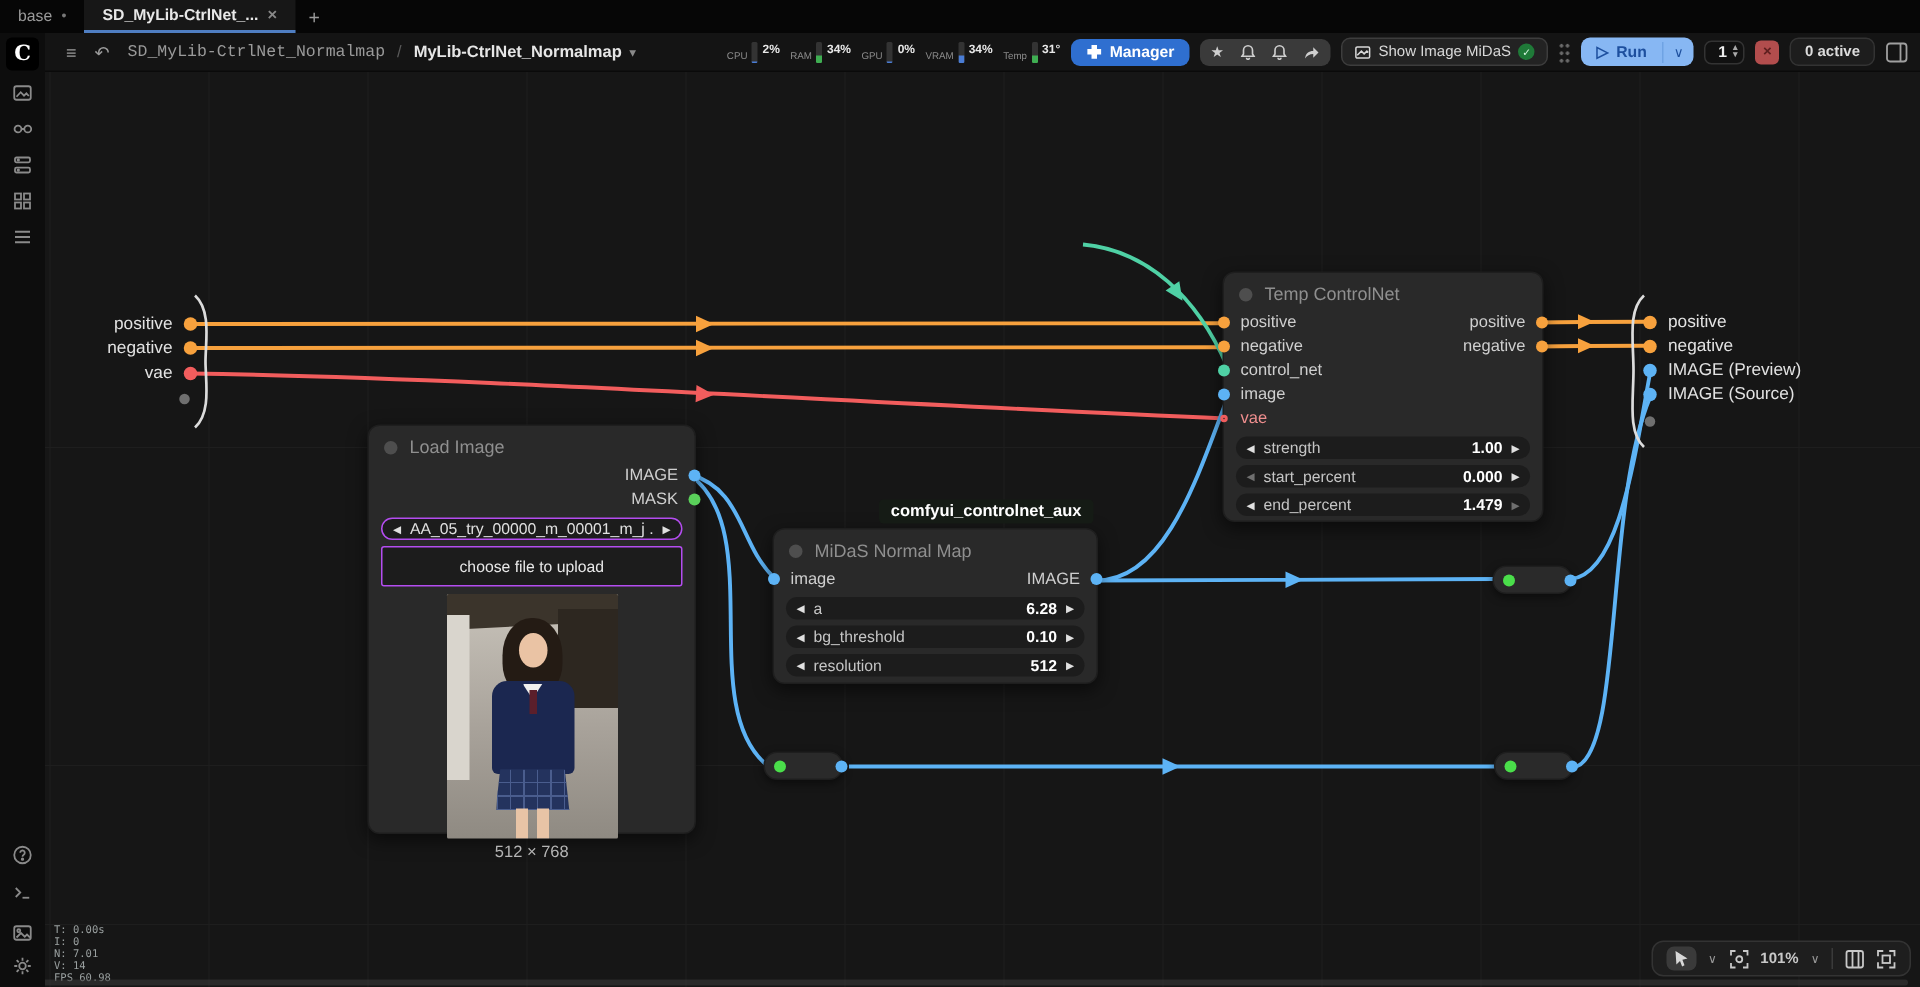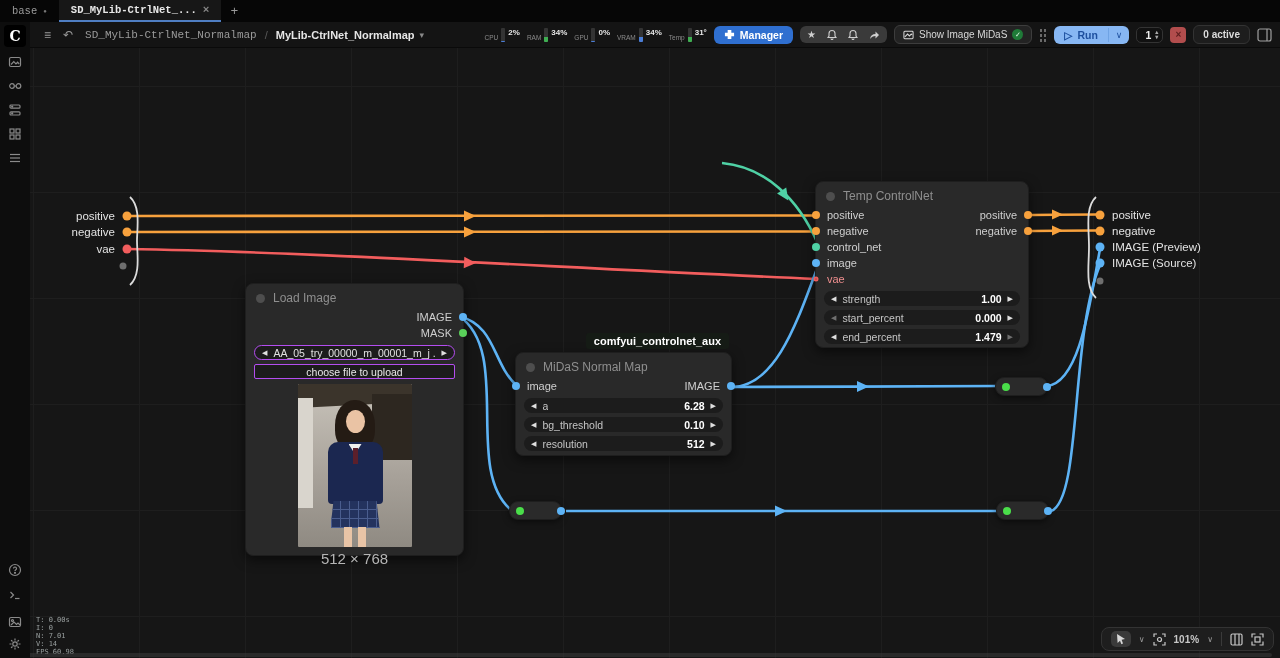--- a/index.html
+++ b/index.html
@@ -2,21 +2,21 @@
 <html><head>
 <meta charset="utf-8">
 <style>
   * { margin:0; padding:0; box-sizing:border-box; }
   html,body { width:1280px; height:658px; background:#000; overflow:hidden;
     font-family:"Liberation Sans", sans-serif; }
   #app { position:relative; width:1280px; height:658px; background:#161616; overflow:hidden; }
 
   
   #tabbar { position:absolute; left:0; top:0; width:1280px; height:22px; background:#060606;
-    display:flex; align-items:stretch;font-family:Liberation Mono, monospace; }
+    display:flex; align-items:stretch; }
   .tab { display:flex; align-items:center; gap:6px; padding:0 12px; font-size:10.5px; color:#9a9a9a; }
   .tab.active { background:#171717; color:#e8e8e8; border-bottom:2px solid #4f7ec2; font-weight:700; }
   .tab .dot { font-size:6px; color:#777; }
   .tab .close { color:#888; font-size:11px; cursor:pointer; }
   .tab-add { display:flex; align-items:center; padding:0 9px; color:#9a9a9a; font-size:13px; }
 
   
   #menubar { position:absolute; left:30px; top:22px; width:1250px; height:26px; background:#141414;
     display:flex; align-items:center; padding:0 8px; border-bottom:1px solid #0a0a0a; }
   .mb-icon { color:#9a9a9a; font-size:12px; padding:0 6px; }
@@ -79,25 +79,25 @@
   .sdot.in { left:0; } .sdot.out { left:100%; }
   .sdot.hollow { background:#2c2020 !important; border:2px solid #f25d5d; width:5px; height:5px; }
   .widget { height:15px; margin:4px 8px 0; background:#1c1c1c; border-radius:8px; display:flex;
     align-items:center; padding:0 7px; font-size:10.5px; color:#c5c5c5; gap:6px; }
   .widget .arr { font-size:7px; color:#e0e0e0; } .widget .arr.dim { color:#6f6f6f; }
   .widget .wlabel { overflow:hidden; white-space:nowrap; }
   .widget .wval { margin-left:auto; color:#fff; font-weight:600; }
   .widget.combo { justify-content:space-between; }
   .widget.combo .wlabel { flex:1; text-align:center; color:#e0e0e0; }
   .widget.purple { border:1px solid #b44df0; }
-  .upload-btn { height:15px; margin:4px 8px 0; border:1px solid #b44df0; border-radius:2px; background:#1c1c1c;
+  .upload-btn { height:27px; margin:4px 8px 0; border:1px solid #b44df0; border-radius:2px; background:#1c1c1c;
     color:#e8e8e8; font-size:10.5px; display:flex; align-items:center; justify-content:center; cursor:pointer; }
   .node-badge { position:absolute; top:-20px; right:2px; background:#151b15; color:#fff; font-weight:700;
     font-size:11px; padding:2px 8px; border-radius:3px; }
-  .img-caption { text-align:center; font-size:15px; color:#b5b5b5; margin-top:3px; }
+  .img-caption { text-align:center; font-size:11px; color:#b5b5b5; margin-top:3px; }
 
   
   .reroute { position:absolute; width:53px; height:19px; background:#2a2a2a; border:1px solid #1e1e1e;
     border-radius:9px; z-index:2; box-shadow:0 2px 6px rgba(0,0,0,.5); }
   .reroute .rin { position:absolute; left:6px; top:50%; transform:translateY(-50%); width:8px; height:8px;
     border-radius:50%; background:#4ade4a; }
   .reroute .rout { position:absolute; right:-4px; top:50%; transform:translateY(-50%); width:8px; height:8px;
     border-radius:50%; background:#5db3f5; }
 
   

